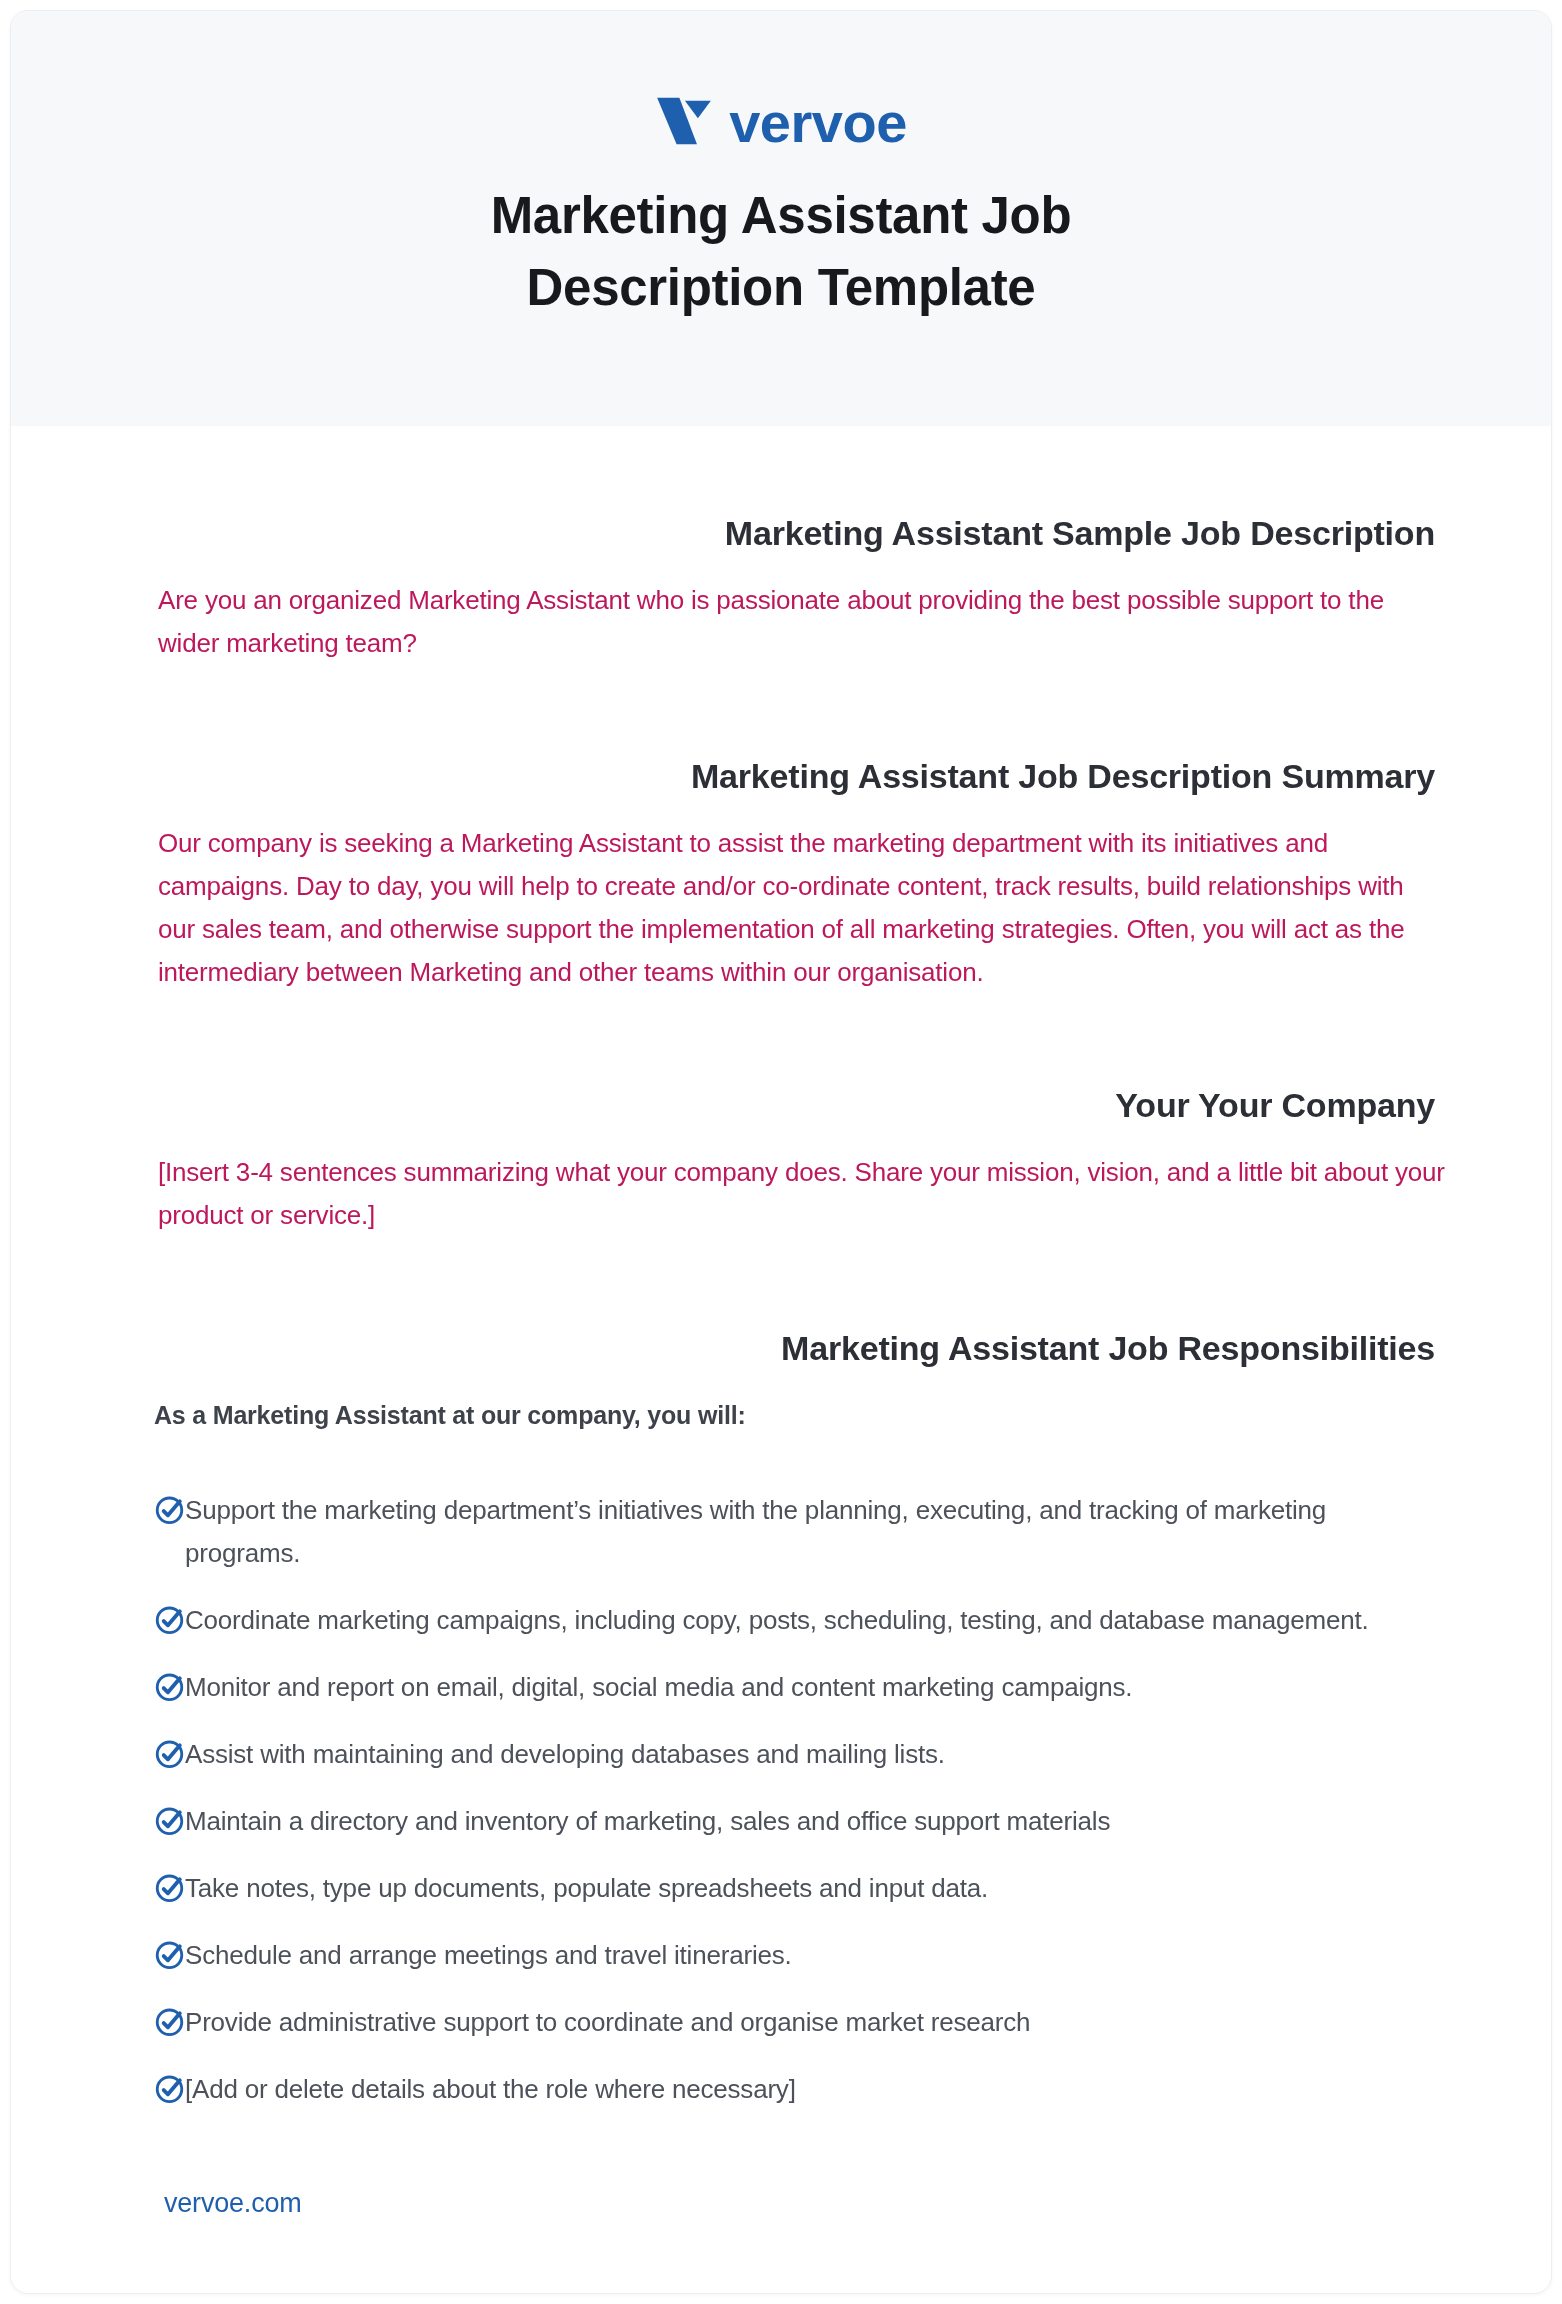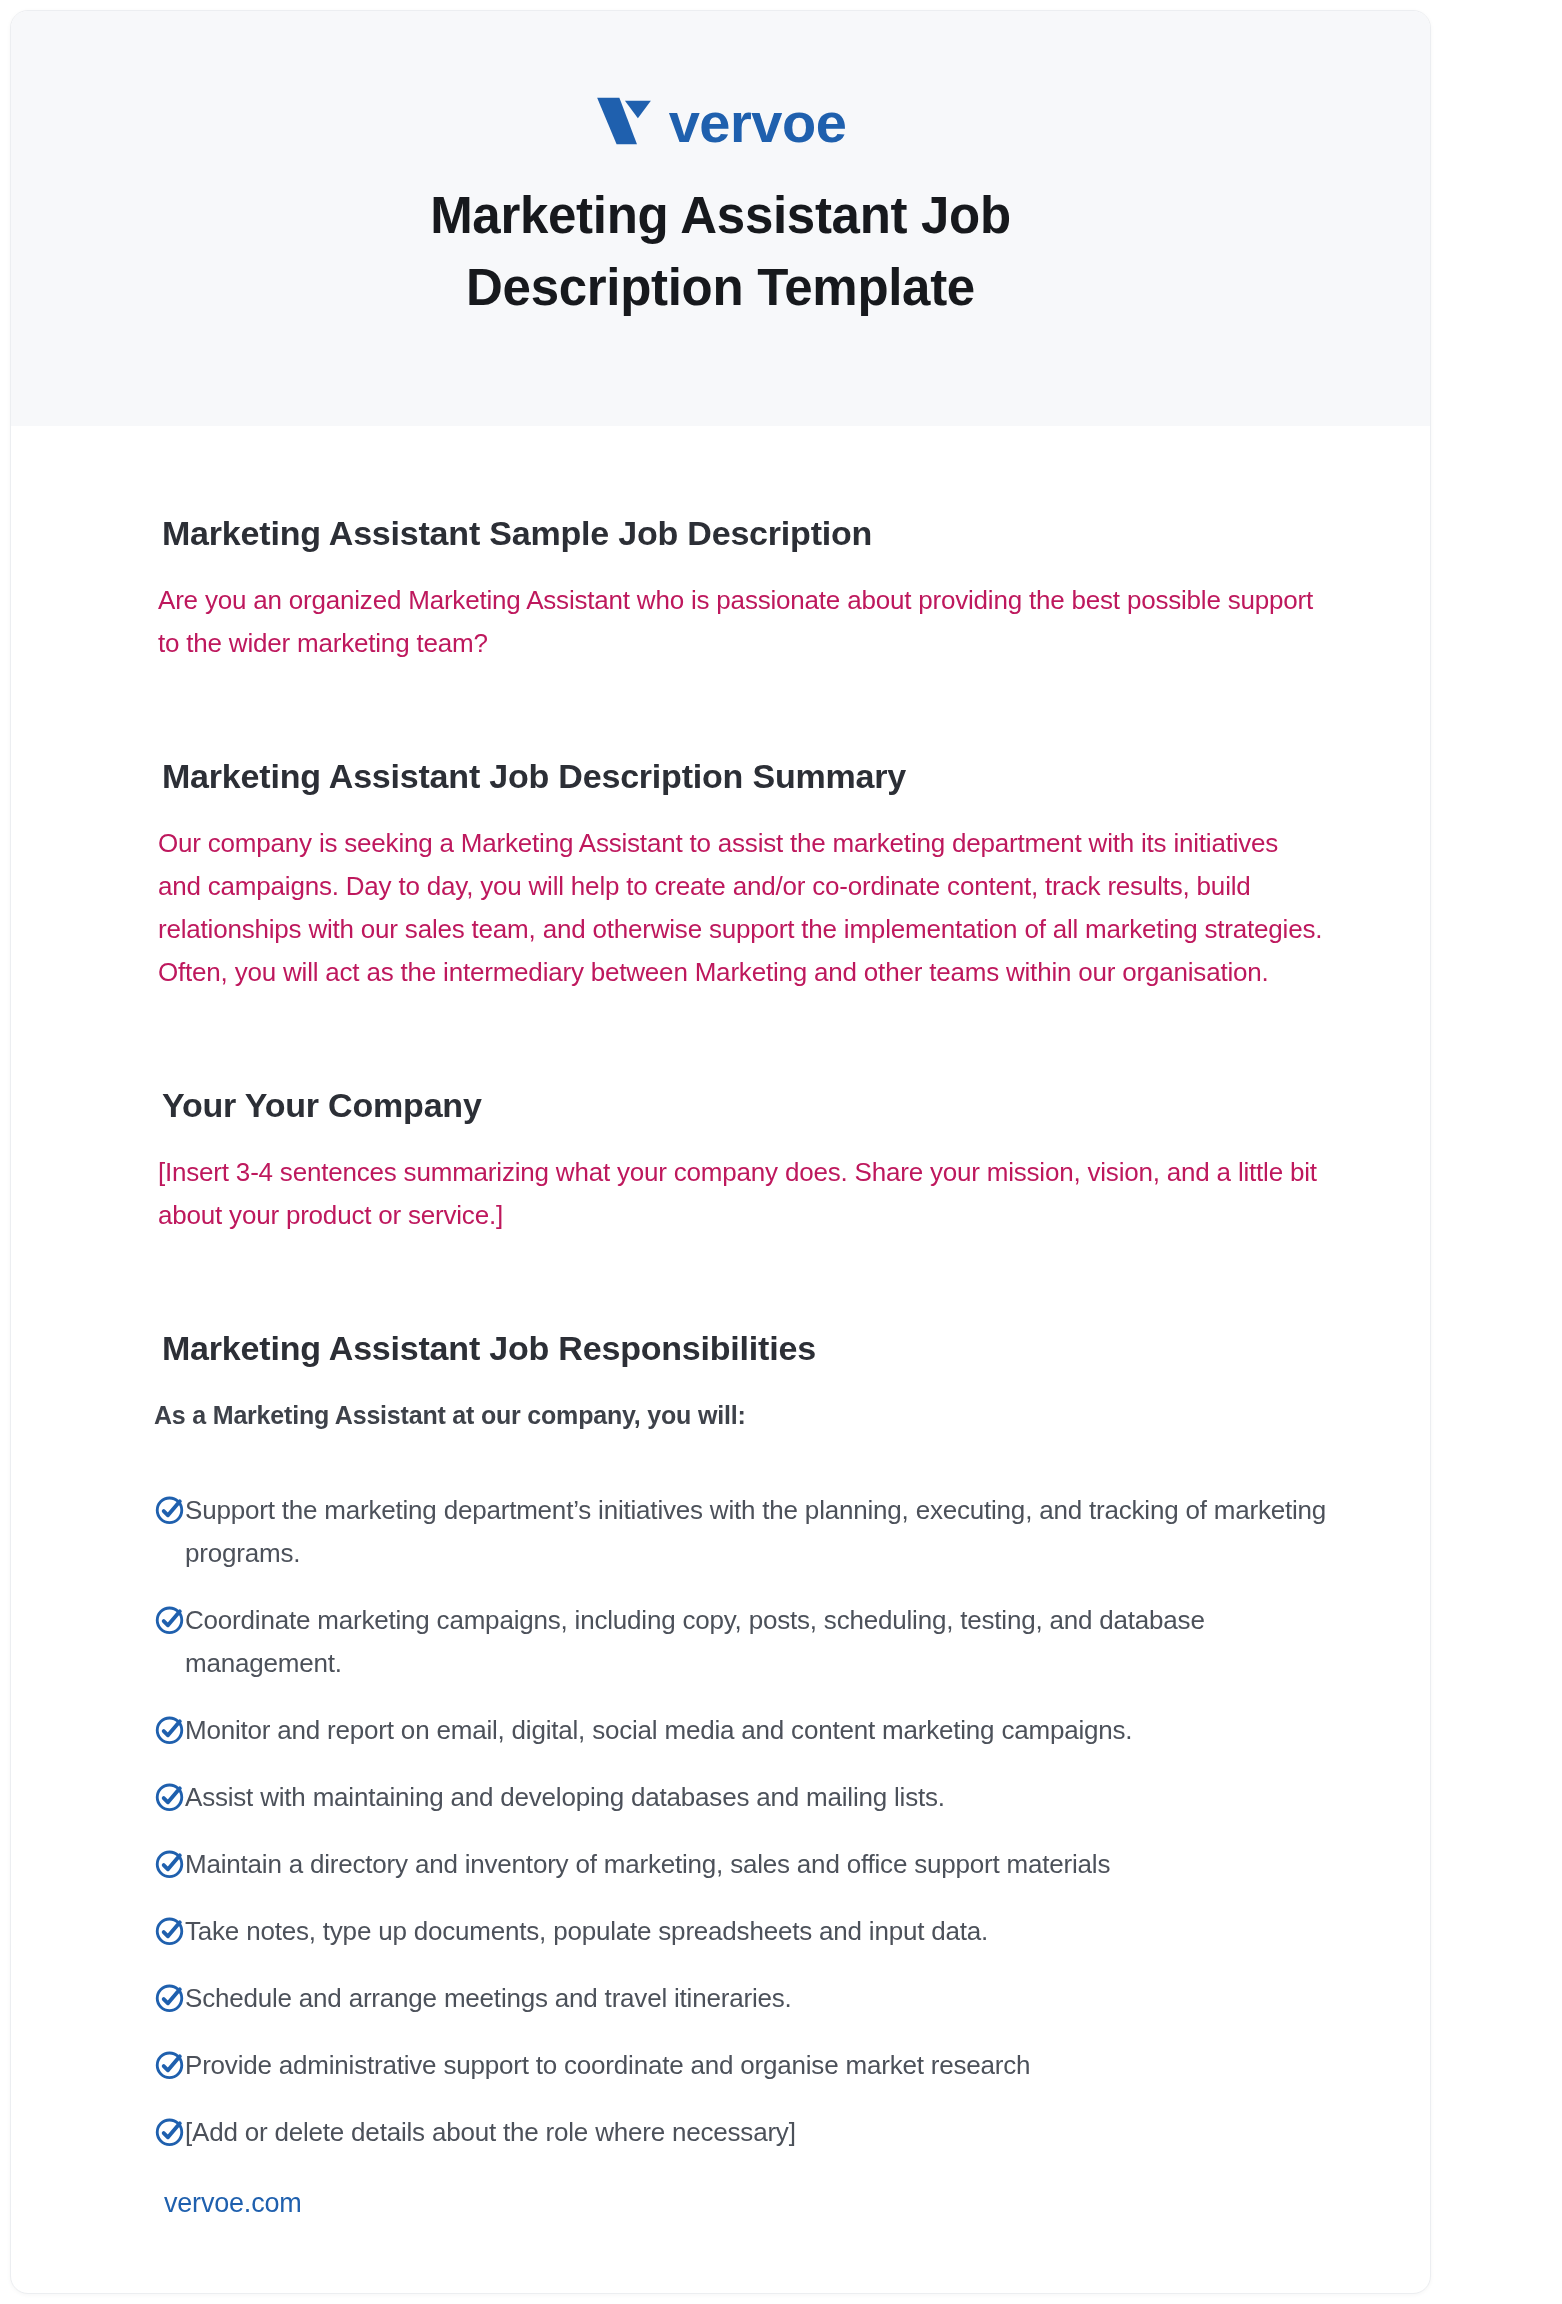--- a/index.html
+++ b/index.html
@@ -7,21 +7,21 @@
     margin: 0;
     padding: 0;
     width: 1562px;
     height: 2304px;
     background: #ffffff;
     font-family: "Liberation Sans", "DejaVu Sans", sans-serif;
   }
   .page-card {
     position: absolute;
     left: 10px; top: 10px;
-    width: 1421px; height: 2284px;
+    width: 1542px; height: 2284px;
     background: #ffffff;
     border: 1px solid #eceef1;
     border-radius: 18px;
     overflow: hidden;
     box-shadow: 0 1px 4px rgba(0,0,0,0.04);
   }
   
   .doc-header {
     background: #f7f8fa;
     height: 415px;
@@ -51,25 +51,26 @@
     color: #17191d;
     letter-spacing: -0.3px;
   }
   .doc-title span { display: block; }
   
   .doc-body {
     padding: 88px 100px 0 143px;
   }
   .doc-section { margin-bottom: 92px; }
   .doc-section h2 {
-    margin: 0 8px 26px;
+    margin: 0 16px 26px;
     font-size: 34px;
     font-weight: 700;
     color: #2c2f36;
     letter-spacing: -0.2px;
+    text-align: right;
   }
   .doc-section p {
     margin: 4px;
     font-size: 26px;
     line-height: 43px;
     color: #be185d;
     letter-spacing: -0.2px;
     max-width: 1315px;
   }
   .resp-intro {

